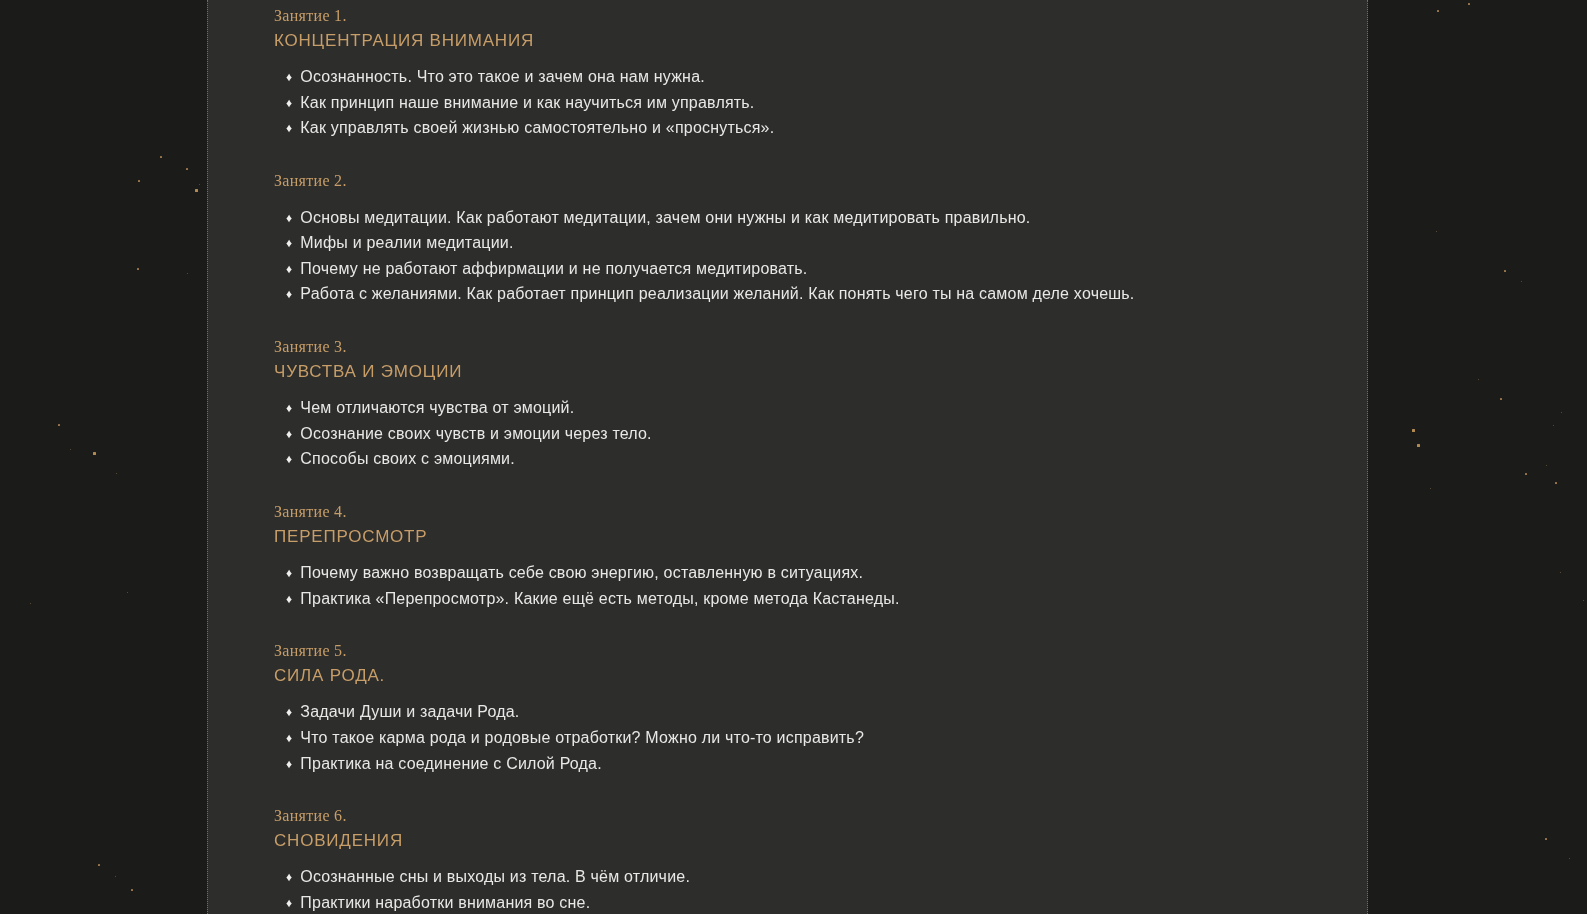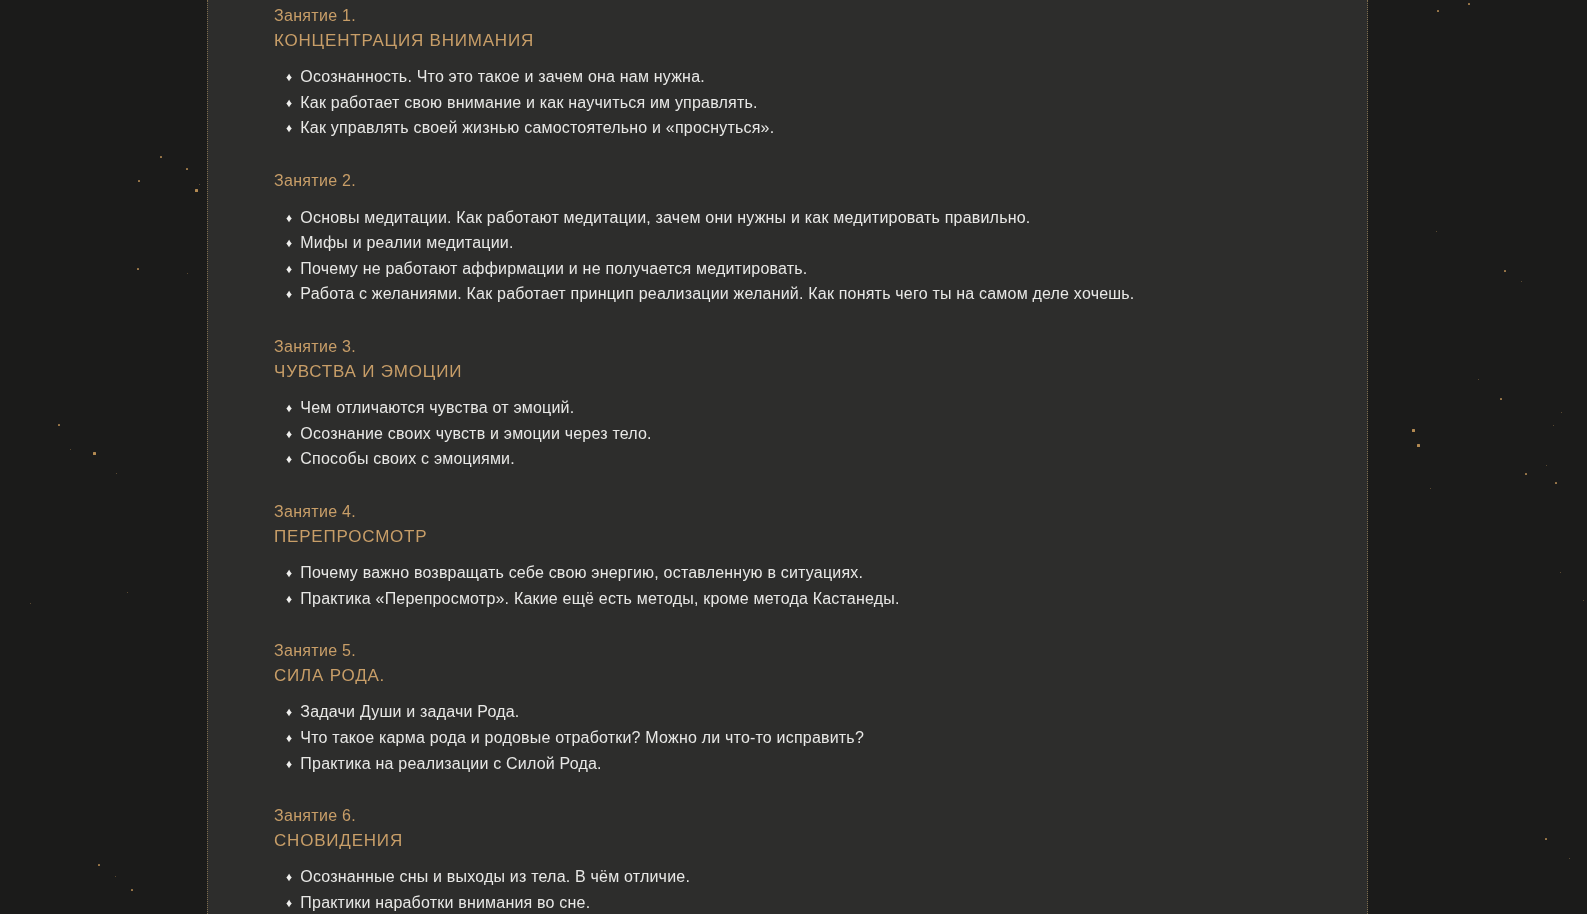--- a/index.html
+++ b/index.html
@@ -37,20 +37,21 @@
   }
   .program {
     padding: 4px 0 0 66px;
   }
   .session { margin: 0 0 27px 0; }
   .session-label {
     color: var(--gold);
     font-size: 16px;
     line-height: 24.6px;
     letter-spacing: 0.3px;
+    font-family: Liberation Serif, serif;
   }
   .session-title {
     margin: 0;
     font-weight: 400;
     color: var(--gold);
     font-size: 17px;
     line-height: 24.6px;
     letter-spacing: 0.8px;
     text-transform: uppercase;
   }
@@ -112,21 +113,21 @@
       <div class="star" style="left: 1545px; top: 838px; width: 2px; height: 2px; opacity: 0.85;"></div>
       <div class="star" style="left: 1569px; top: 858px; width: 1px; height: 1px; opacity: 0.55;"></div>
     </div>
   <div class="panel">
     <div class="program" id="program">
   <section class="session">
     <div class="session-label">Занятие 1.</div>
     <h2 class="session-title">КОНЦЕНТРАЦИЯ ВНИМАНИЯ</h2>
     <ul class="session-items">
             <li><span class="bullet">♦</span><span>Осознанность. Что это такое и зачем она нам нужна.</span></li>
-            <li><span class="bullet">♦</span><span>Как работает свою внимание и как научиться им управлять.</span></li>
+            <li><span class="bullet">♦</span><span>Как принцип наше внимание и как научиться им управлять.</span></li>
             <li><span class="bullet">♦</span><span>Как управлять своей жизнью самостоятельно и «проснуться».</span></li>
           </ul>
   </section>
 
   <section class="session">
     <div class="session-label">Занятие 2.</div>
     <ul class="session-items">
             <li><span class="bullet">♦</span><span>Основы медитации. Как работают медитации, зачем они нужны и как медитировать правильно.</span></li>
             <li><span class="bullet">♦</span><span>Мифы и реалии медитации.</span></li>
             <li><span class="bullet">♦</span><span>Почему не работают аффирмации и не получается медитировать.</span></li>
@@ -152,21 +153,21 @@
             <li><span class="bullet">♦</span><span>Практика «Перепросмотр». Какие ещё есть методы, кроме метода Кастанеды.</span></li>
           </ul>
   </section>
 
   <section class="session">
     <div class="session-label">Занятие 5.</div>
     <h2 class="session-title">СИЛА РОДА.</h2>
     <ul class="session-items">
             <li><span class="bullet">♦</span><span>Задачи Души и задачи Рода.</span></li>
             <li><span class="bullet">♦</span><span>Что такое карма рода и родовые отработки? Можно ли что-то исправить?</span></li>
-            <li><span class="bullet">♦</span><span>Практика на реализации с Силой Рода.</span></li>
+            <li><span class="bullet">♦</span><span>Практика на соединение с Силой Рода.</span></li>
           </ul>
   </section>
 
   <section class="session">
     <div class="session-label">Занятие 6.</div>
     <h2 class="session-title">СНОВИДЕНИЯ</h2>
     <ul class="session-items">
             <li><span class="bullet">♦</span><span>Осознанные сны и выходы из тела. В чём отличие.</span></li>
             <li><span class="bullet">♦</span><span>Практики наработки внимания во сне.</span></li>
           </ul>

